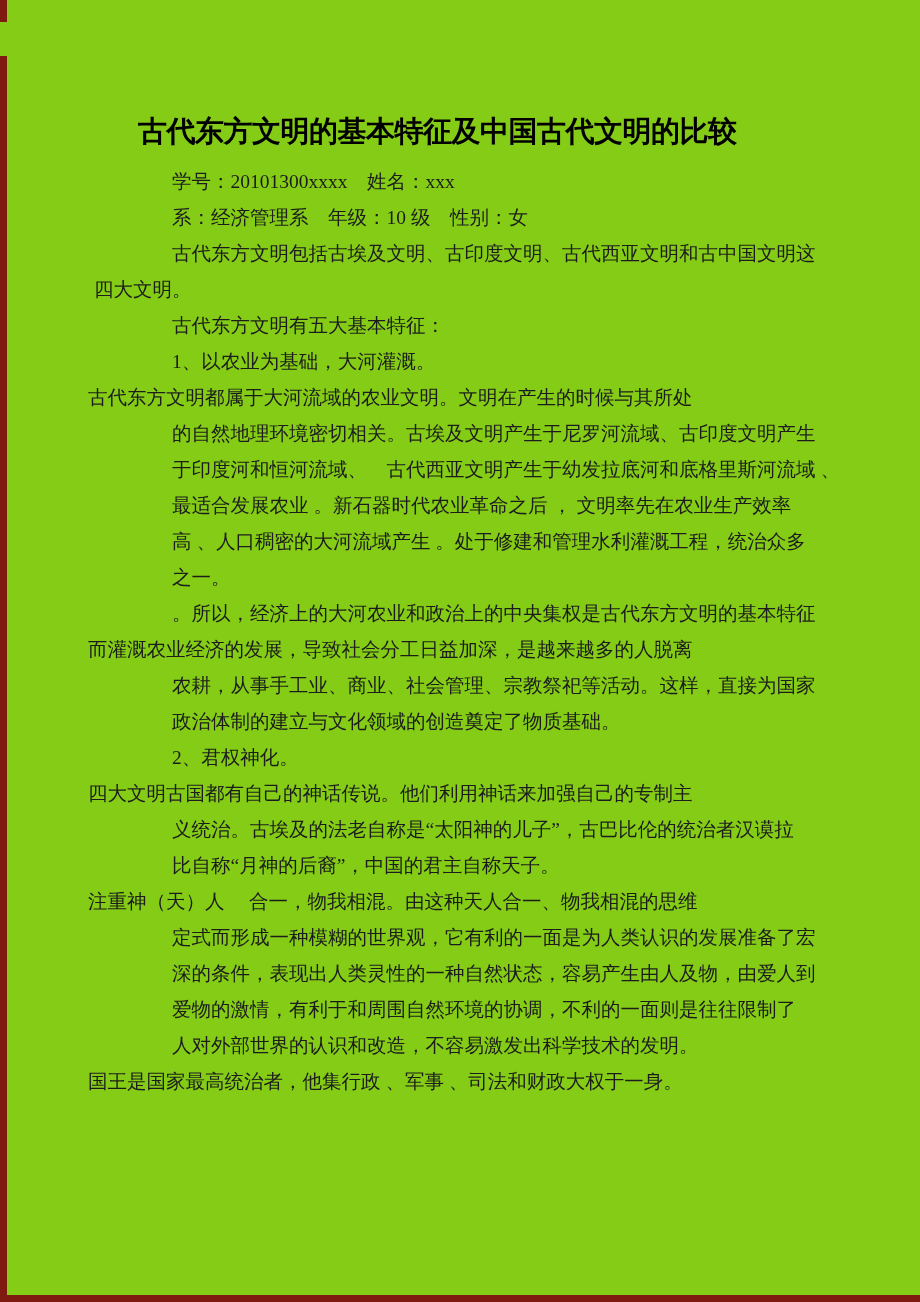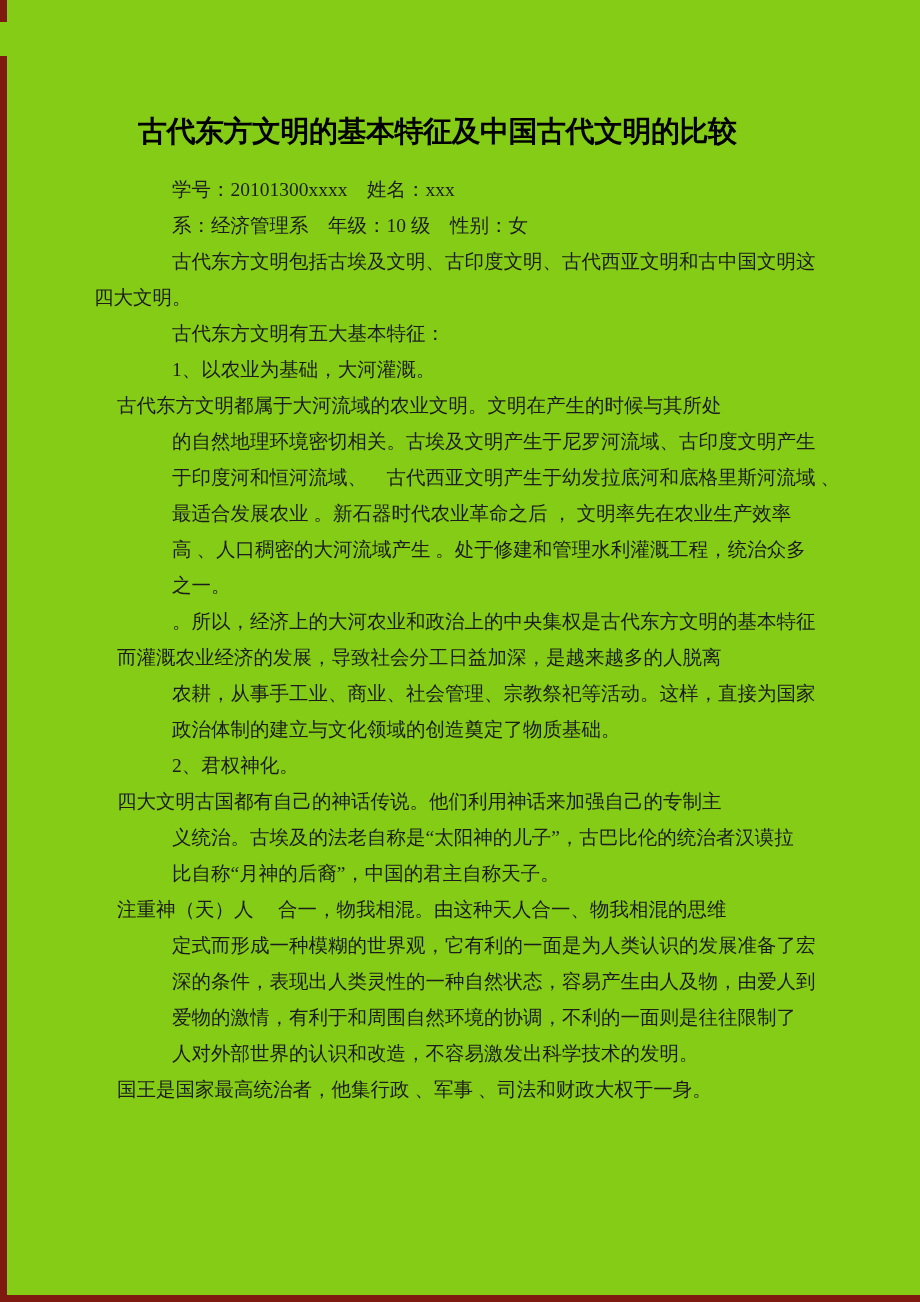--- a/index.html
+++ b/index.html
@@ -18,32 +18,32 @@
     font-family: "Liberation Sans", sans-serif;
     font-weight: bold;
     font-size: 29px;
     letter-spacing: -0.5px;
     color: #000000;
     white-space: pre;
   }
   .doc-body {
     position: absolute;
     left: 0;
-    top: 172px;
+    top: 164px;
     width: 804px;
   }
   .line {
     height: 36px;
     line-height: 36px;
     font-size: 19.5px;
     color: #1c1c1c;
     white-space: pre;
   }
   .line.base   { padding-left: 172px; }
-  .line.indent { padding-left: 117px; }
+  .line.indent { padding-left: 88px; }
   .line.hang   { padding-left: 94px; }
   .edge {
     position: absolute;
     background: #7e1a10;
   }
   .edge-left-notch { left: 0; top: 0;      width: 7px;   height: 22px; }
   .edge-left-bar   { left: 0; top: 56px;   width: 7px;   height: 1246px; }
   .edge-bottom-bar { left: 0; top: 1295px; width: 920px; height: 7px; }
 </style>
 </head>

